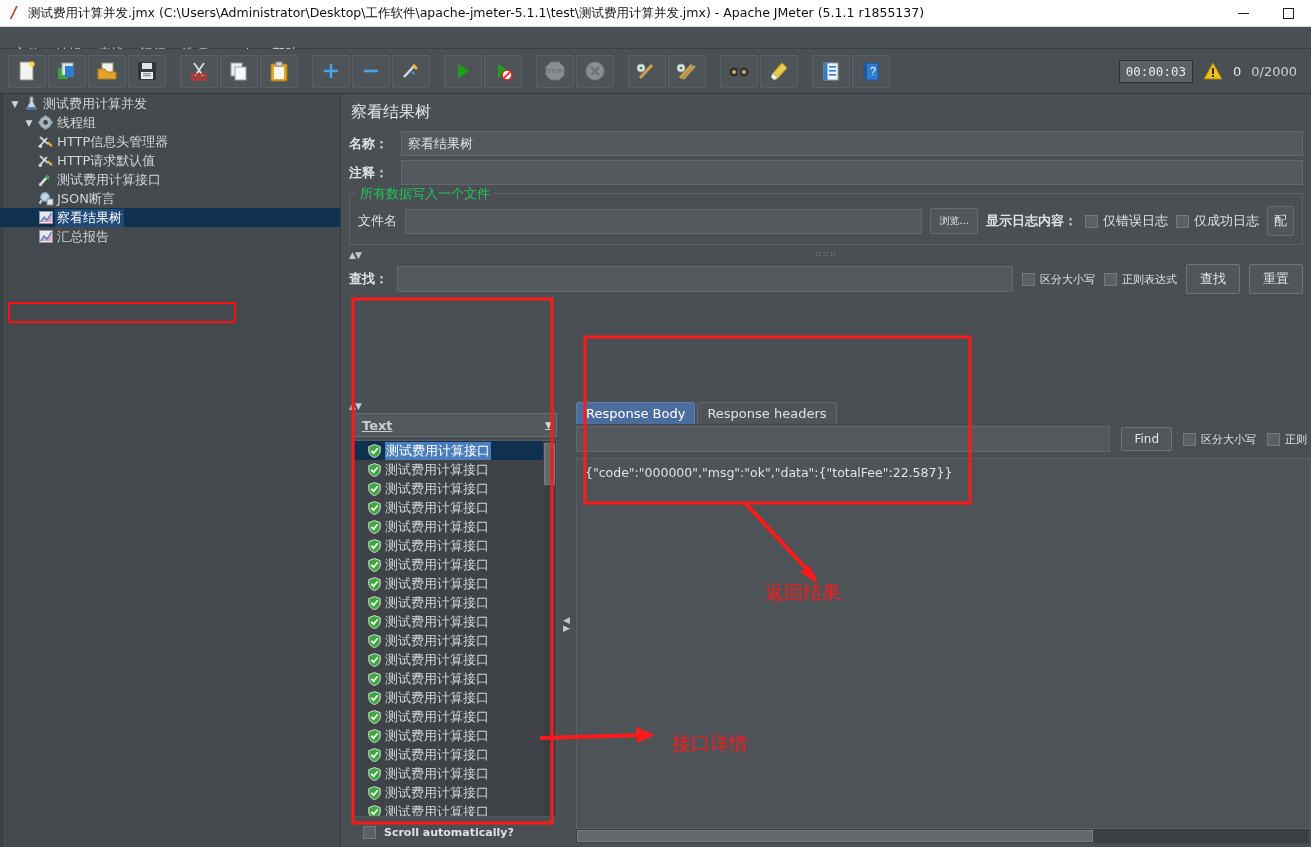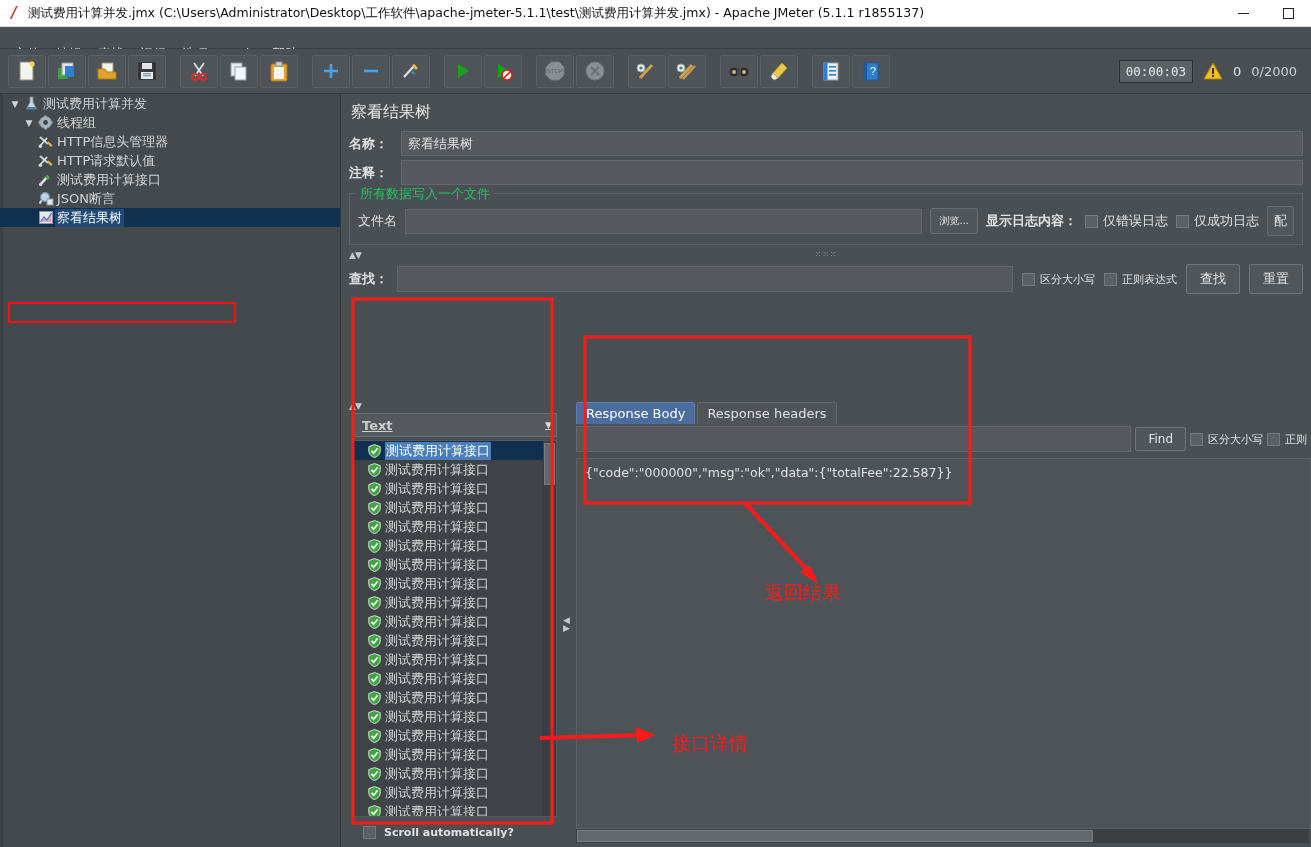--- a/index.html
+++ b/index.html
@@ -222,21 +222,21 @@
   .tab.active { background: #4a6d9e; color: #ffffff; border-color: #5b7fae;}
   .subtabs-row { display: flex; align-items: flex-end; height: 24px; padding: 4px 0 0 4px;}
   .subtab {
     background: #4f5459; border: 1px solid #64696d; border-bottom: none;
     padding: 3px 9px; font-size: 13px; color: #dfe1e3;
     margin-right: 2px; border-radius: 3px 3px 0 0;
   }
   .subtab.active { background: #4a6d9e; color: #ffffff; border-color: #5b7fae;}
 
   .find-row {
-    display: flex; align-items: center; gap: 4px; padding: 2px 4px 2px 4px;
+    display: flex; align-items: center; gap: 11px; padding: 2px 4px 2px 4px;
   }
   .find-input {
     flex: 1; height: 26px; background: #55595d; border: 1px solid #63686c;
   }
   .find-btn {
     background: #51565a; border: 1px solid #70757a; color: #e3e5e7;
     font-size: 12px; padding: 4px 12px; border-radius: 2px;
   }
 
   #resp-body {
@@ -544,20 +544,30 @@
       <span class="ticon">
         <svg width="16" height="15" viewBox="0 0 16 15">
             <rect x="1.5" y="1.5" width="13" height="12" fill="#e6eaee" stroke="#8c959c"></rect>
             <path d="M2.5 12 L6 7 L9 10 L13.5 3 L13.5 12 Z" fill="#e8a0c0"></path>
             <path d="M2.5 12 L6 7 L9 10 L13.5 3" stroke="#3f7fc0" stroke-width="1.2" fill="none"></path>
           </svg>
       </span>
       <span class="tlabel">察看结果树</span>
     </div>
 
+    <div class="tree-row" style="padding-left:36px">
+      <span class="ticon">
+        <svg width="16" height="15" viewBox="0 0 16 15">
+            <rect x="1.5" y="1.5" width="13" height="12" fill="#e6eaee" stroke="#8c959c"></rect>
+            <path d="M2.5 12 L6 7 L9 10 L13.5 3 L13.5 12 Z" fill="#e8a0c0"></path>
+            <path d="M2.5 12 L6 7 L9 10 L13.5 3" stroke="#3f7fc0" stroke-width="1.2" fill="none"></path>
+          </svg>
+      </span>
+      <span class="tlabel">汇总报告</span>
+    </div>
 
     <div id="tree-highlight"></div>
   </div>
 
   <div id="right-panel">
 
     <div class="panel-title">察看结果树</div>
 
     <div class="field-row">
       <div class="flabel">名称：</div>

